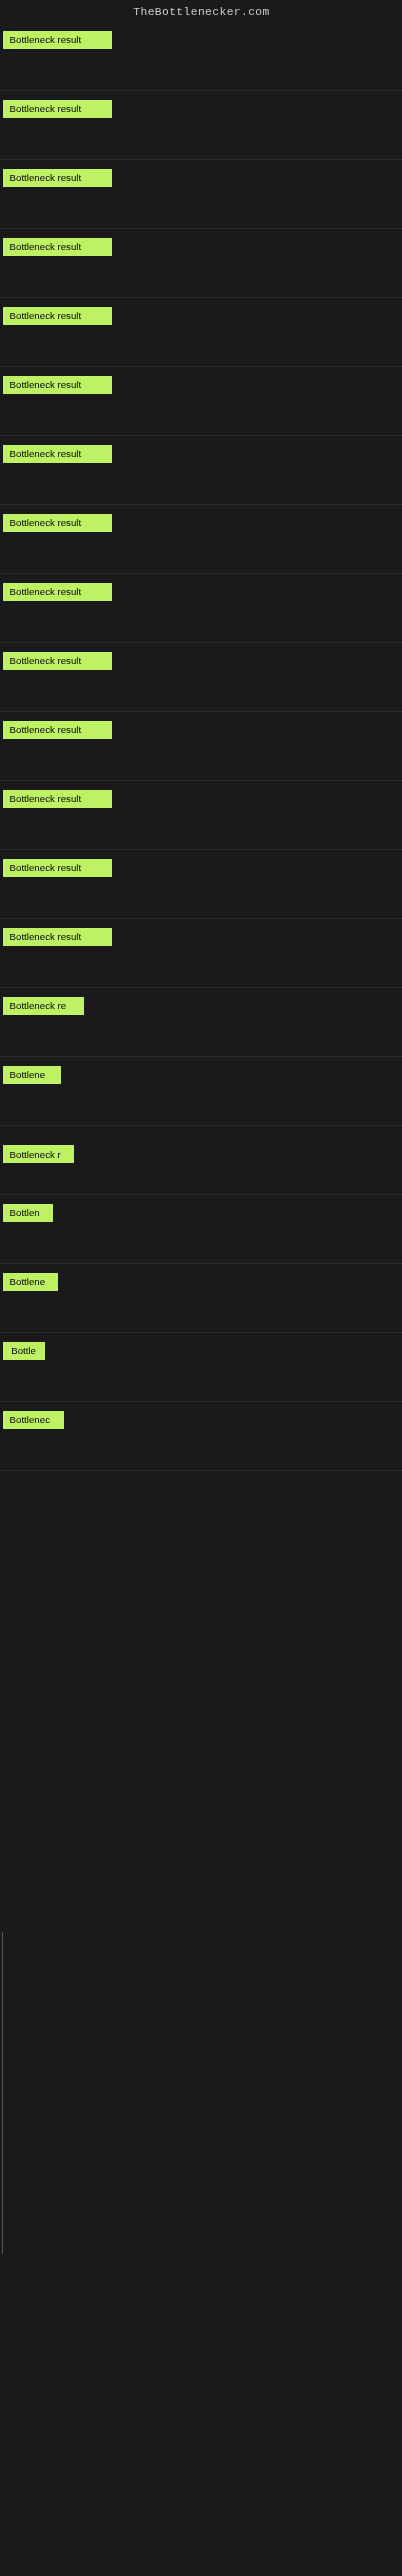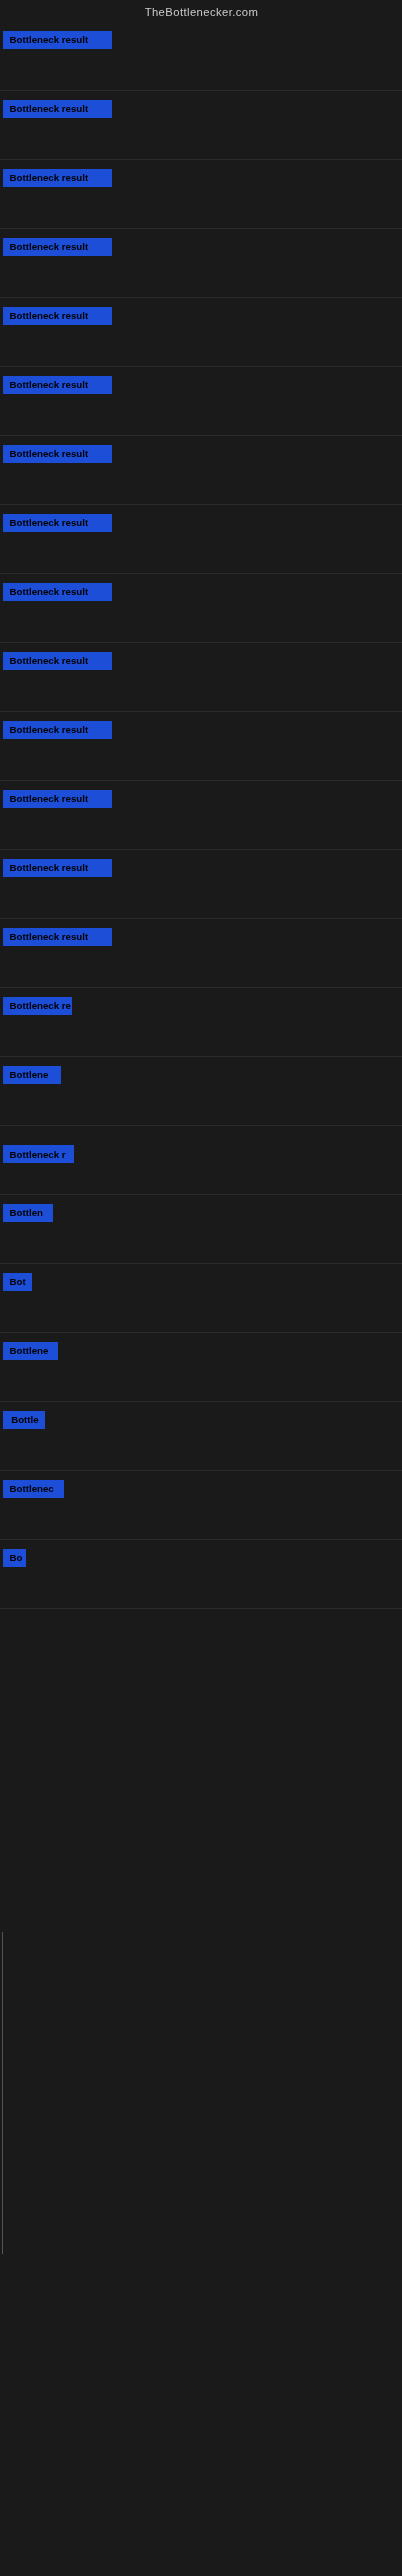--- a/index.html
+++ b/index.html
@@ -15,28 +15,29 @@
       font-family: Arial, sans-serif;
       position: relative;
     }
 
     .site-title {
       text-align: center;
       color: #cccccc;
       font-size: 11.3px;
       padding: 6.4px 0 3.2px 0;
       letter-spacing: 0.4px;
+      font-family: Liberation Mono, monospace;
     }
 
     .bottleneck-bar {
       display: inline-block;
-      background-color: #1d4ed8;
+      background-color: #bef264;
       color: #000000;
       font-size: 9.7px;
-      font-weight: bold;
+      font-weight: normal;
       padding: 3.2px 6.4px;
       margin: 4.8px 0 4.8px 3.2px;
       white-space: nowrap;
       overflow: hidden;
     }
 
     .row {
       height: 69px;
       display: flex;
       align-items: flex-start;
@@ -95,42 +96,36 @@
     <div class="row">
       <div class="bottleneck-bar" style="max-width: 109px; width: 109px;">Bottleneck result</div>
     </div>
     <div class="row">
       <div class="bottleneck-bar" style="max-width: 109px; width: 109px;">Bottleneck result</div>
     </div>
     <div class="row">
       <div class="bottleneck-bar" style="max-width: 109px; width: 109px;">Bottleneck result</div>
     </div>
     <div class="row">
-      <div class="bottleneck-bar" style="max-width: 81px; width: 69px;">Bottleneck re</div>
+      <div class="bottleneck-bar" style="max-width: 81px; width: 81px;">Bottleneck re</div>
     </div>
     <div class="row">
       <div class="bottleneck-bar" style="max-width: 58px; width: 58px;">Bottlene</div>
     </div>
     <div class="row">
       <div class="bottleneck-bar" style="max-width: 71px; width: 71px; margin-top: 15px;">Bottleneck r</div>
     </div>
     <div class="row">
       <div class="bottleneck-bar" style="max-width: 50px; width: 68px;">Bottlen</div>
     </div>
     <div class="row">
-      <div class="bottleneck-bar" style="max-width: 29px; width: 29px;">Bot</div>
-    </div>
-    <div class="row">
       <div class="bottleneck-bar" style="max-width: 55px; width: 55px;">Bottlene</div>
     </div>
     <div class="row">
       <div class="bottleneck-bar" style="max-width: 42px; width: 42px; padding-left: 8px;">Bottle</div>
     </div>
     <div class="row">
       <div class="bottleneck-bar" style="max-width: 61px; width: 73px;">Bottlenec</div>
     </div>
-    <div class="row">
-      <div class="bottleneck-bar" style="max-width: 22.5px; width: 22.5px;">Bo</div>
-    </div>
   </div>
 
 <div class="vertical-line"></div>
 
 
 </body></html>

